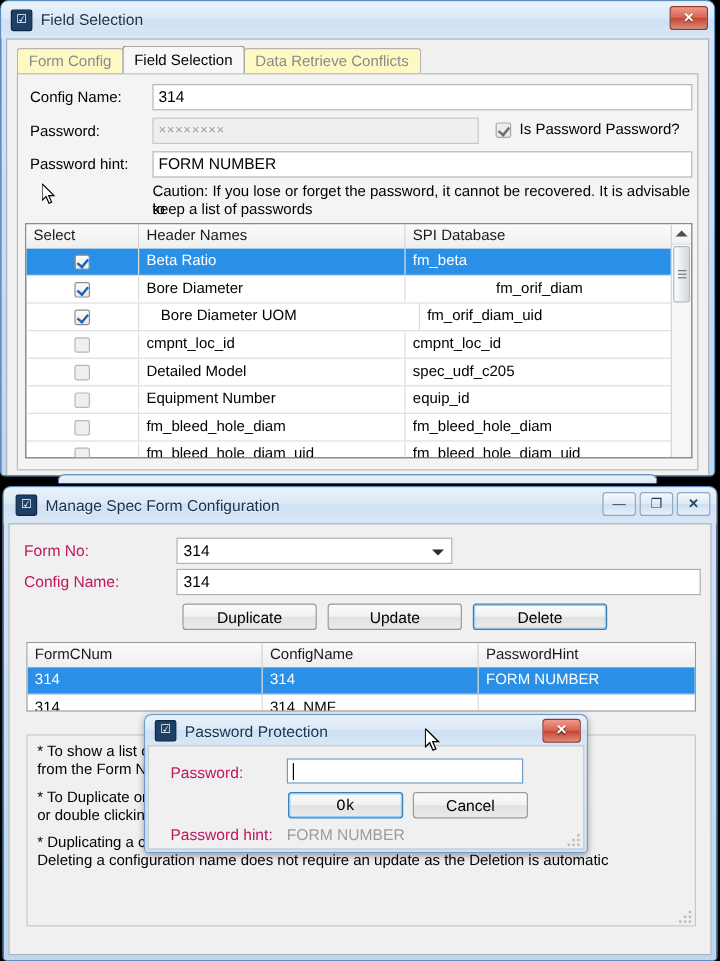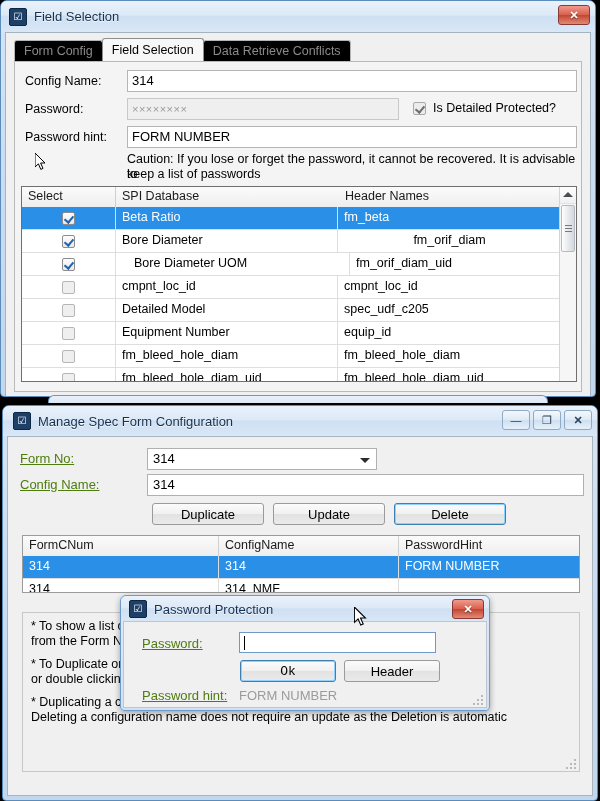--- a/index.html
+++ b/index.html
@@ -66,21 +66,21 @@
   #win-field{left:0;top:0;width:596px;height:397px;}
   #win-field .titlebar{height:31px;}
   #win-field .client{
     position:absolute;left:4px;top:31px;right:4px;bottom:0;
     border-bottom:none;background:#f0f0f0;border-color:#a5b2bf;
   }
   .tabstrip{position:absolute;left:8px;top:6px;height:22px;display:flex;align-items:flex-end;}
   .tab{
     box-sizing:border-box;height:21px;line-height:20px;padding:0 9px;
     font-size:12.5px;color:#8a8a8a;white-space:nowrap;
-    border:1px solid #b4b4b4;border-bottom:none;background:#000000;
+    border:1px solid #b4b4b4;border-bottom:none;background:#fef9c3;
     margin-right:-1px;border-radius:3px 3px 0 0;
   }
   .tab.active{color:#000;background:#f7f7f7;height:23px;line-height:22px;font-weight:normal;
                border-color:#8f8f8f;position:relative;z-index:3;}
   .tabpanel{
     position:absolute;left:8px;top:28px;right:8px;bottom:4px;
     border:1px solid #b9b9b9;background:#f4f4f4;box-sizing:border-box;
   }
   .frow{position:absolute;display:flex;align-items:center;}
   .flabel{font-size:12.5px;color:#000;white-space:nowrap;}
@@ -158,21 +158,21 @@
   .sliver-txt{font-size:11px;color:#2b4664;margin-left:20px;line-height:8px;white-space:nowrap;}
 
   
   #win-manage{left:2px;top:405px;width:596px;height:396px;}
   #win-manage .titlebar{height:30px;padding-left:10px;}
   #win-manage .client{
     position:absolute;left:4px;top:30px;right:4px;bottom:4px;
     background:#f0f0f0;border-color:#a8b4c0;
   }
   .mrow{position:absolute;display:flex;align-items:center;}
-  .mlabel{font-size:13px;color:#4d7c0f;white-space:nowrap;text-decoration:underline;}
+  .mlabel{font-size:13px;color:#be185d;white-space:nowrap;}
   .combo{
     box-sizing:border-box;height:22px;background:#fff;border:1px solid #b0b0b0;
     font-size:13px;line-height:20px;padding:0 22px 0 5px;position:relative;color:#000;
   }
   .combo .arrow{
     position:absolute;right:6px;top:9px;width:0;height:0;
     border:5px solid transparent;border-top-color:#2b2b2b;border-bottom:none;
   }
   .mtext{
     box-sizing:border-box;height:22px;background:#fff;border:1px solid #b0b0b0;
@@ -243,41 +243,41 @@
         <span class="flabel" style="width:95px;">Config Name:</span>
       </div>
       <div class="ftext" style="position:absolute;left:112px;top:8px;width:450px;">314</div>
 
       <div class="frow" style="left:10px;top:40px;">
         <span class="flabel" style="width:95px;">Password:</span>
       </div>
       <div class="ftext disabled" style="position:absolute;left:112px;top:36px;width:272px;">××××××××</div>
       <div class="frow" style="left:398px;top:39px;gap:7px;">
         <span class="cbx grey checked"></span>
-        <span class="flabel">Is Detailed Protected?</span>
+        <span class="flabel">Is Password Password?</span>
       </div>
 
       <div class="frow" style="left:10px;top:68px;">
         <span class="flabel" style="width:95px;">Password hint:</span>
       </div>
       <div class="ftext" style="position:absolute;left:112px;top:64px;width:450px;">FORM NUMBER</div>
 
       <div class="caution" style="left:112px;top:90px;">Caution: If you lose or forget the password, it cannot be recovered. It is advisable to</div>
       <div class="caution" style="left:112px;top:105px;">keep a list of passwords</div>
 
       <svg class="cursor" style="left:20px;top:91px;" viewBox="0 0 12 19">
         <polygon points="0,0 0,14 3.4,10.8 5.8,16.4 8,15.4 5.6,10 10,10" fill="#fff" stroke="#000" stroke-width="1"></polygon>
       </svg>
 
       <div class="grid" style="left:6px;top:124px;width:556px;height:196px;">
 
         <div class="grid-head">
           <div class="gh" style="width:94px;">Select</div>
+          <div class="gh" style="width:222px;">Header Names</div>
           <div class="gh" style="width:223px;border-right:none;">SPI Database</div>
-          <div class="gh" style="width:222px;">Header Names</div>
         </div>
 
         <div class="grow sel">
           <div class="gc center" style="width:94px;">
               <span class="cbx checked"></span>
             </div>
           <div class="gc" style="width:222px;">Beta Ratio</div>
           <div class="gc" style="width:223px;border-right:none;">fm_beta</div>
         </div>
         <div class="grow">
@@ -433,21 +433,21 @@
   </div>
 
   <div class="client">
     <div class="mlabel" style="position:absolute;left:18px;top:14px;">Password:</div>
     <div class="pw-input" style="position:absolute;left:115px;top:10px;width:197px;">
       <span class="caret"></span>
     </div>
 
     <div style="position:absolute;left:116px;top:38px;display:flex;gap:8px;">
       <div class="btn focus" style="min-width:96px;font-family:Liberation Mono, monospace;">Ok</div>
-      <div class="btn" style="min-width:96px;">Header</div>
+      <div class="btn" style="min-width:96px;">Cancel</div>
     </div>
 
     <div class="mlabel" style="position:absolute;left:18px;top:66px;">Password hint:</div>
     <div class="pw-hint-val" style="position:absolute;left:115px;top:66px;">FORM NUMBER</div>
 
     <span class="resize-grip">
       <i style="right:0;bottom:0;"></i>
         <i style="right:4px;bottom:0;"></i>
         <i style="right:8px;bottom:0;"></i>
       <i style="right:0;bottom:4px;"></i>

